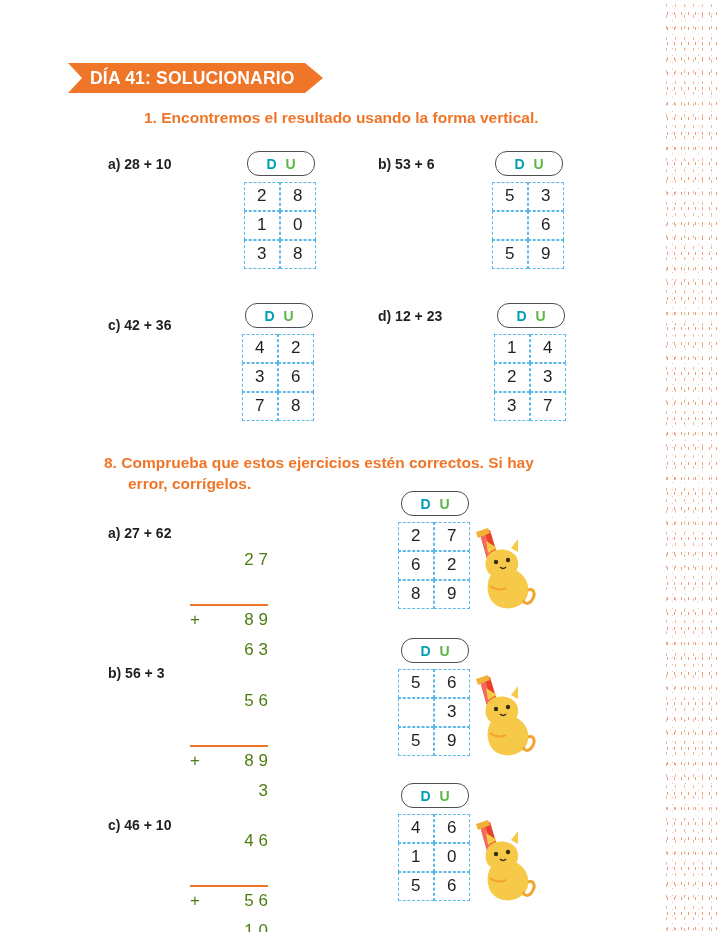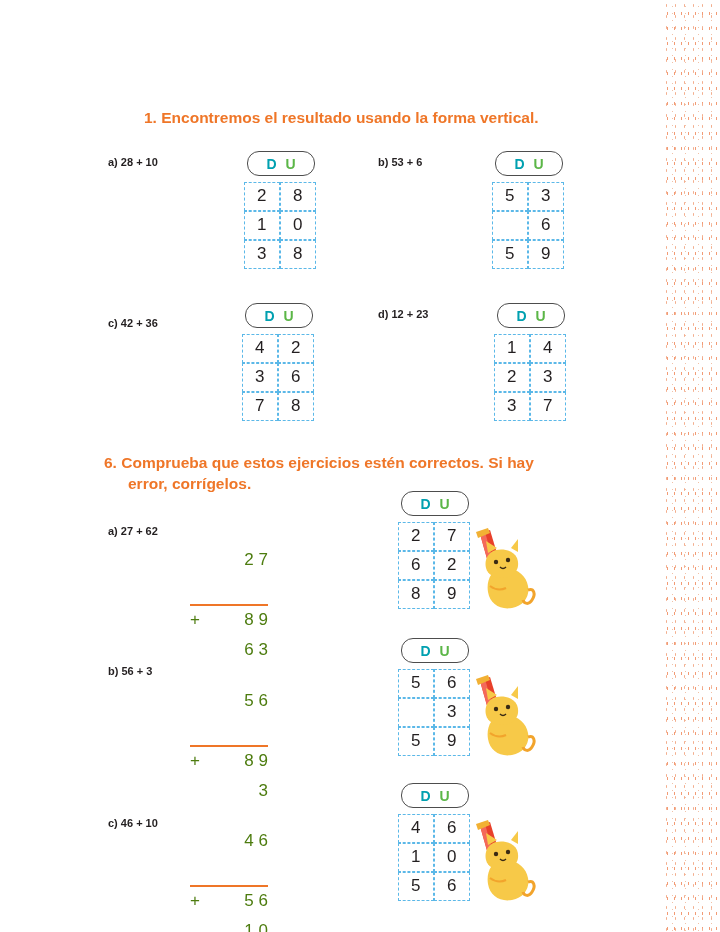--- a/index.html
+++ b/index.html
@@ -82,21 +82,21 @@
   .instruction {
     position: absolute;
     font-size: 15.5px;
     font-weight: bold;
     color: #ef7628;
     line-height: 1.35;
   }
 
   .q-label {
     position: absolute;
-    font-size: 11px;
+    font-size: 14px;
     font-weight: bold;
     color: #231f20;
     white-space: nowrap;
   }
 
   
   .du-pill {
     position: absolute;
     width: 66px;
     height: 23px;
@@ -154,20 +154,23 @@
   .mascot { position: absolute; width: 72px; height: 86px; }
 </style>
 </head>
 <body>
 
 <div class="page">
 
   <div class="speckle-band"></div>
   <div class="band-edge"></div>
 
+  <div class="title-banner">
+    <span>DÍA 41: SOLUCIONARIO</span>
+  </div>
 
   <div class="instruction" style="left:104px; top:108px;margin-left:40px;">1. Encontremos el resultado usando la forma vertical.</div>
 
   <div class="q-label" style="left:108px; top:156px;">a) 28 + 10</div>
   <div class="du-pill" style="left:247px; top:151px;">
     <span class="d">D</span>
     <span class="u">U</span>
   </div>
   <div class="vgrid" style="left:244px; top:182px;">
     <div class="cell">2</div>
@@ -213,21 +216,21 @@
   </div>
   <div class="vgrid" style="left:494px; top:334px;">
     <div class="cell">1</div>
     <div class="cell">4</div>
     <div class="cell">2</div>
     <div class="cell">3</div>
     <div class="cell">3</div>
     <div class="cell">7</div>
   </div>
 
-  <div class="instruction" style="left:104px; top:453px;">6. Comprueba que estos ejercicios estén correctos. Si hay</div>
+  <div class="instruction" style="left:104px; top:453px;">8. Comprueba que estos ejercicios estén correctos. Si hay</div>
   <div class="instruction" style="left:128px; top:474px;">error, corrígelos.</div>
 
   <div class="q-label" style="left:108px; top:525px;">a) 27 + 62</div>
   <div class="plainsum" style="left:190px; top:545px;">
     <div class="row"><span>2 7</span></div>
     <div class="row">
       <span class="op">+</span>
       <span>6 3</span>
       <span class="orule" style="bottom:-1px;"></span>
     </div>

